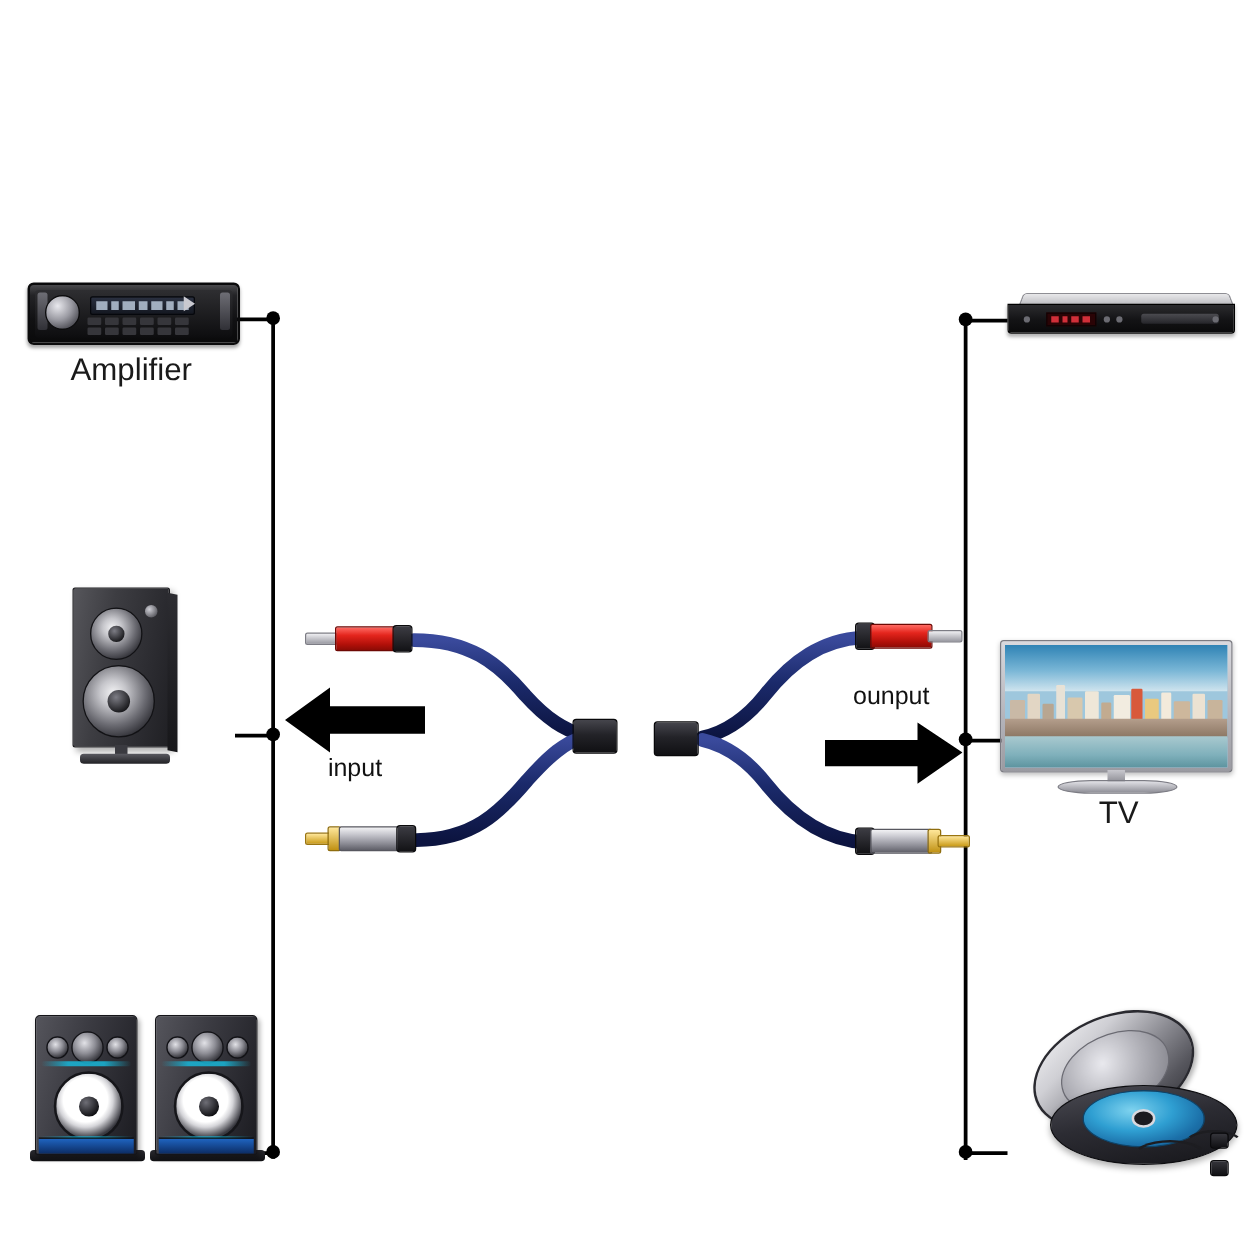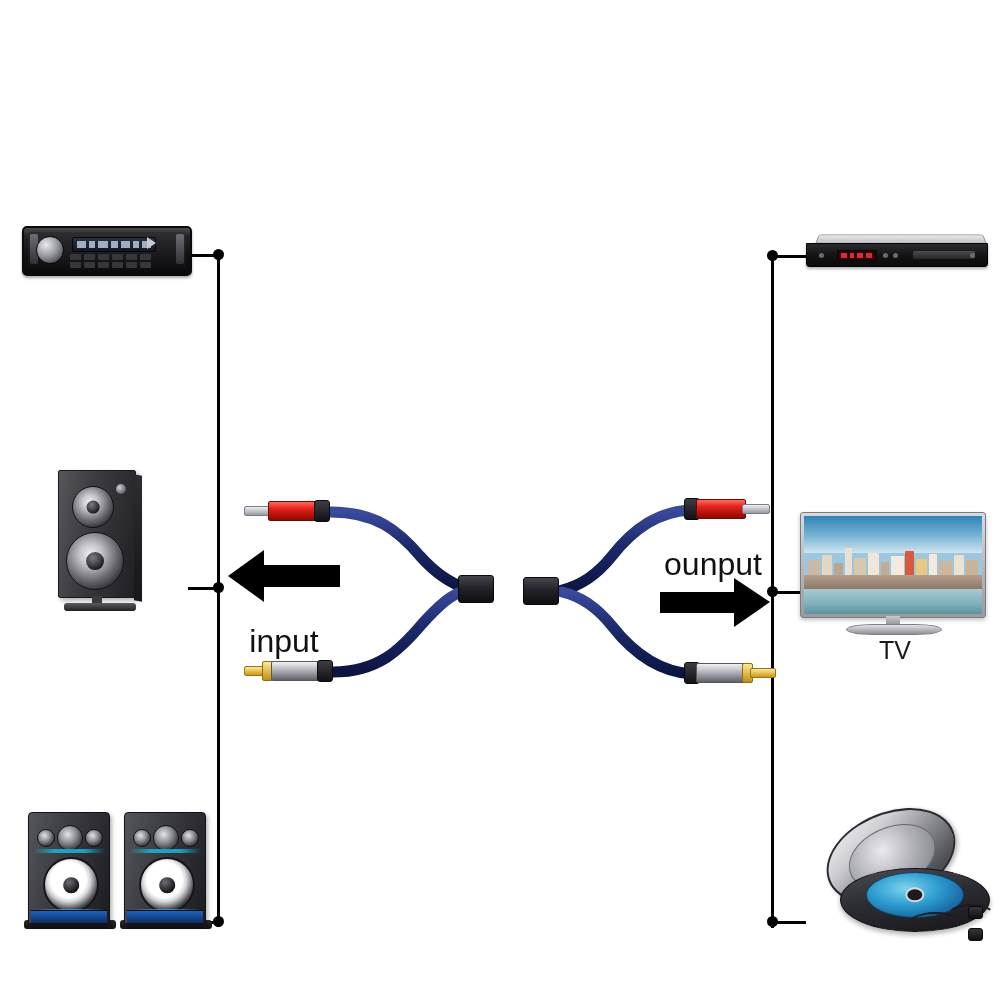--- a/index.html
+++ b/index.html
@@ -63,21 +63,21 @@
   .dev-label {
     position: absolute;
     font-size: 25px;
     color: #1a1a1a;
     text-align: center;
     white-space: nowrap;
   }
   
   .arrow-label {
     position: absolute;
-    font-size: 32px;
+    font-size: 20px;
     color: #111;
     white-space: nowrap;
     text-align: center;
   }
   
   .device {
     position: absolute;
   }
   
   #amp-art {
@@ -387,20 +387,21 @@
     <div class="btnrow" style="top:34px; width:86px;">
       <i style="left:0;"></i>
         <i style="left:14px;"></i>
         <i style="left:28px;"></i>
       <i style="left:42px;"></i>
         <i style="left:56px;"></i>
         <i style="left:70px;"></i>
     </div>
     <div class="eject"></div>
   </div>
+  <div class="dev-label" style="left:5px; top:282px; width:200px;">Amplifier</div>
 
   <div id="sb-art" class="device">
     <div class="cabinet"></div>
     <div class="side"></div>
     <div class="cone tweeter"></div>
     <div class="cone woofer"></div>
     <div class="port"></div>
     <div class="stand-neck"></div>
     <div class="stand-base"></div>
   </div>
@@ -534,20 +535,20 @@
   <div class="plug" style="left:684px; top:659px; width:96px;">
     <div class="boot" style="left:0;"></div>
     <div class="barrel silver" style="left:12px; width:48px;"></div>
     <div class="ring" style="left:58px;"></div>
     <div class="pin gold" style="left:66px; width:24px;"></div>
   </div>
 
   <svg style="position:absolute; left:228px; top:548px; width:112px; height:56px;" viewBox="0 0 112 56">
     <polygon points="0,28 36,2 36,17 112,17 112,39 36,39 36,54" fill="#000"></polygon>
   </svg>
-  <div class="arrow-label" style="left:228px; top:623px; width:112px;">input</div>
+  <div class="arrow-label" style="left:228px; top:604px; width:112px;">input</div>
 
   <div class="arrow-label" style="left:658px; top:546px; width:110px;">ounput</div>
   <svg style="position:absolute; left:660px; top:576px; width:110px; height:52px;" viewBox="0 0 110 52">
     <polygon points="110,26 74,2 74,16 0,16 0,37 74,37 74,51" fill="#000"></polygon>
   </svg>
 
 </div>
 
 </body></html>

